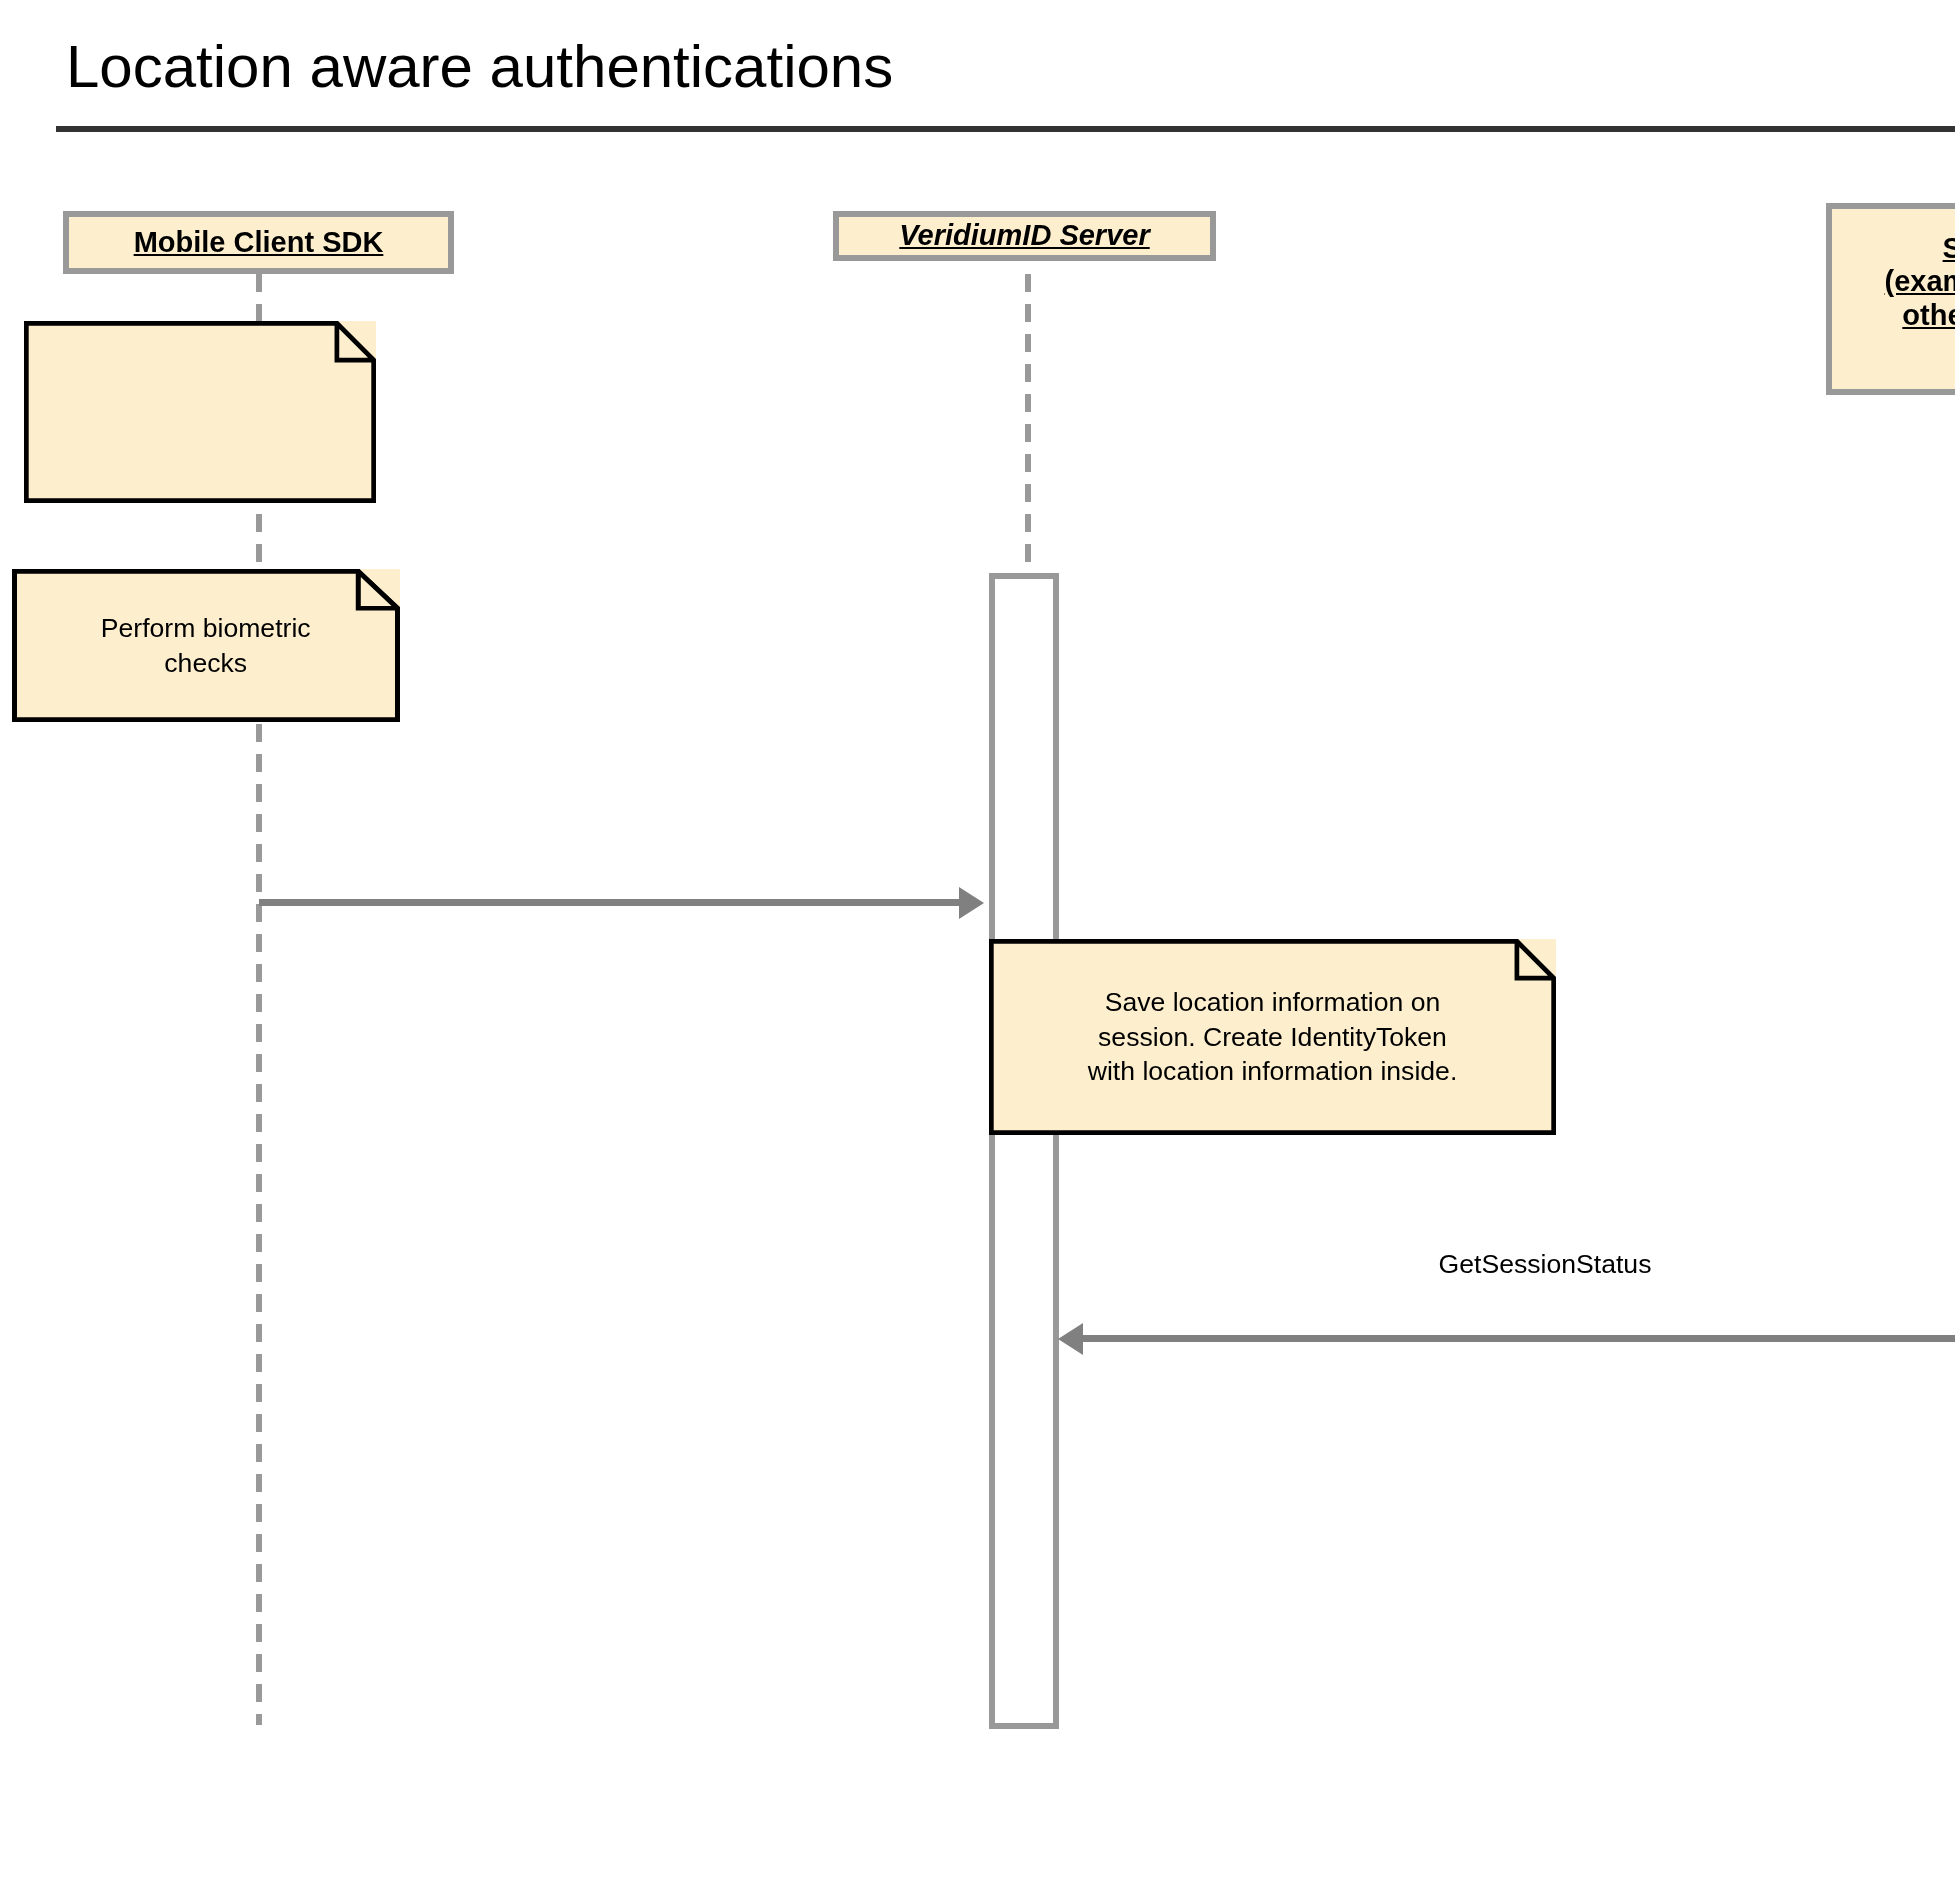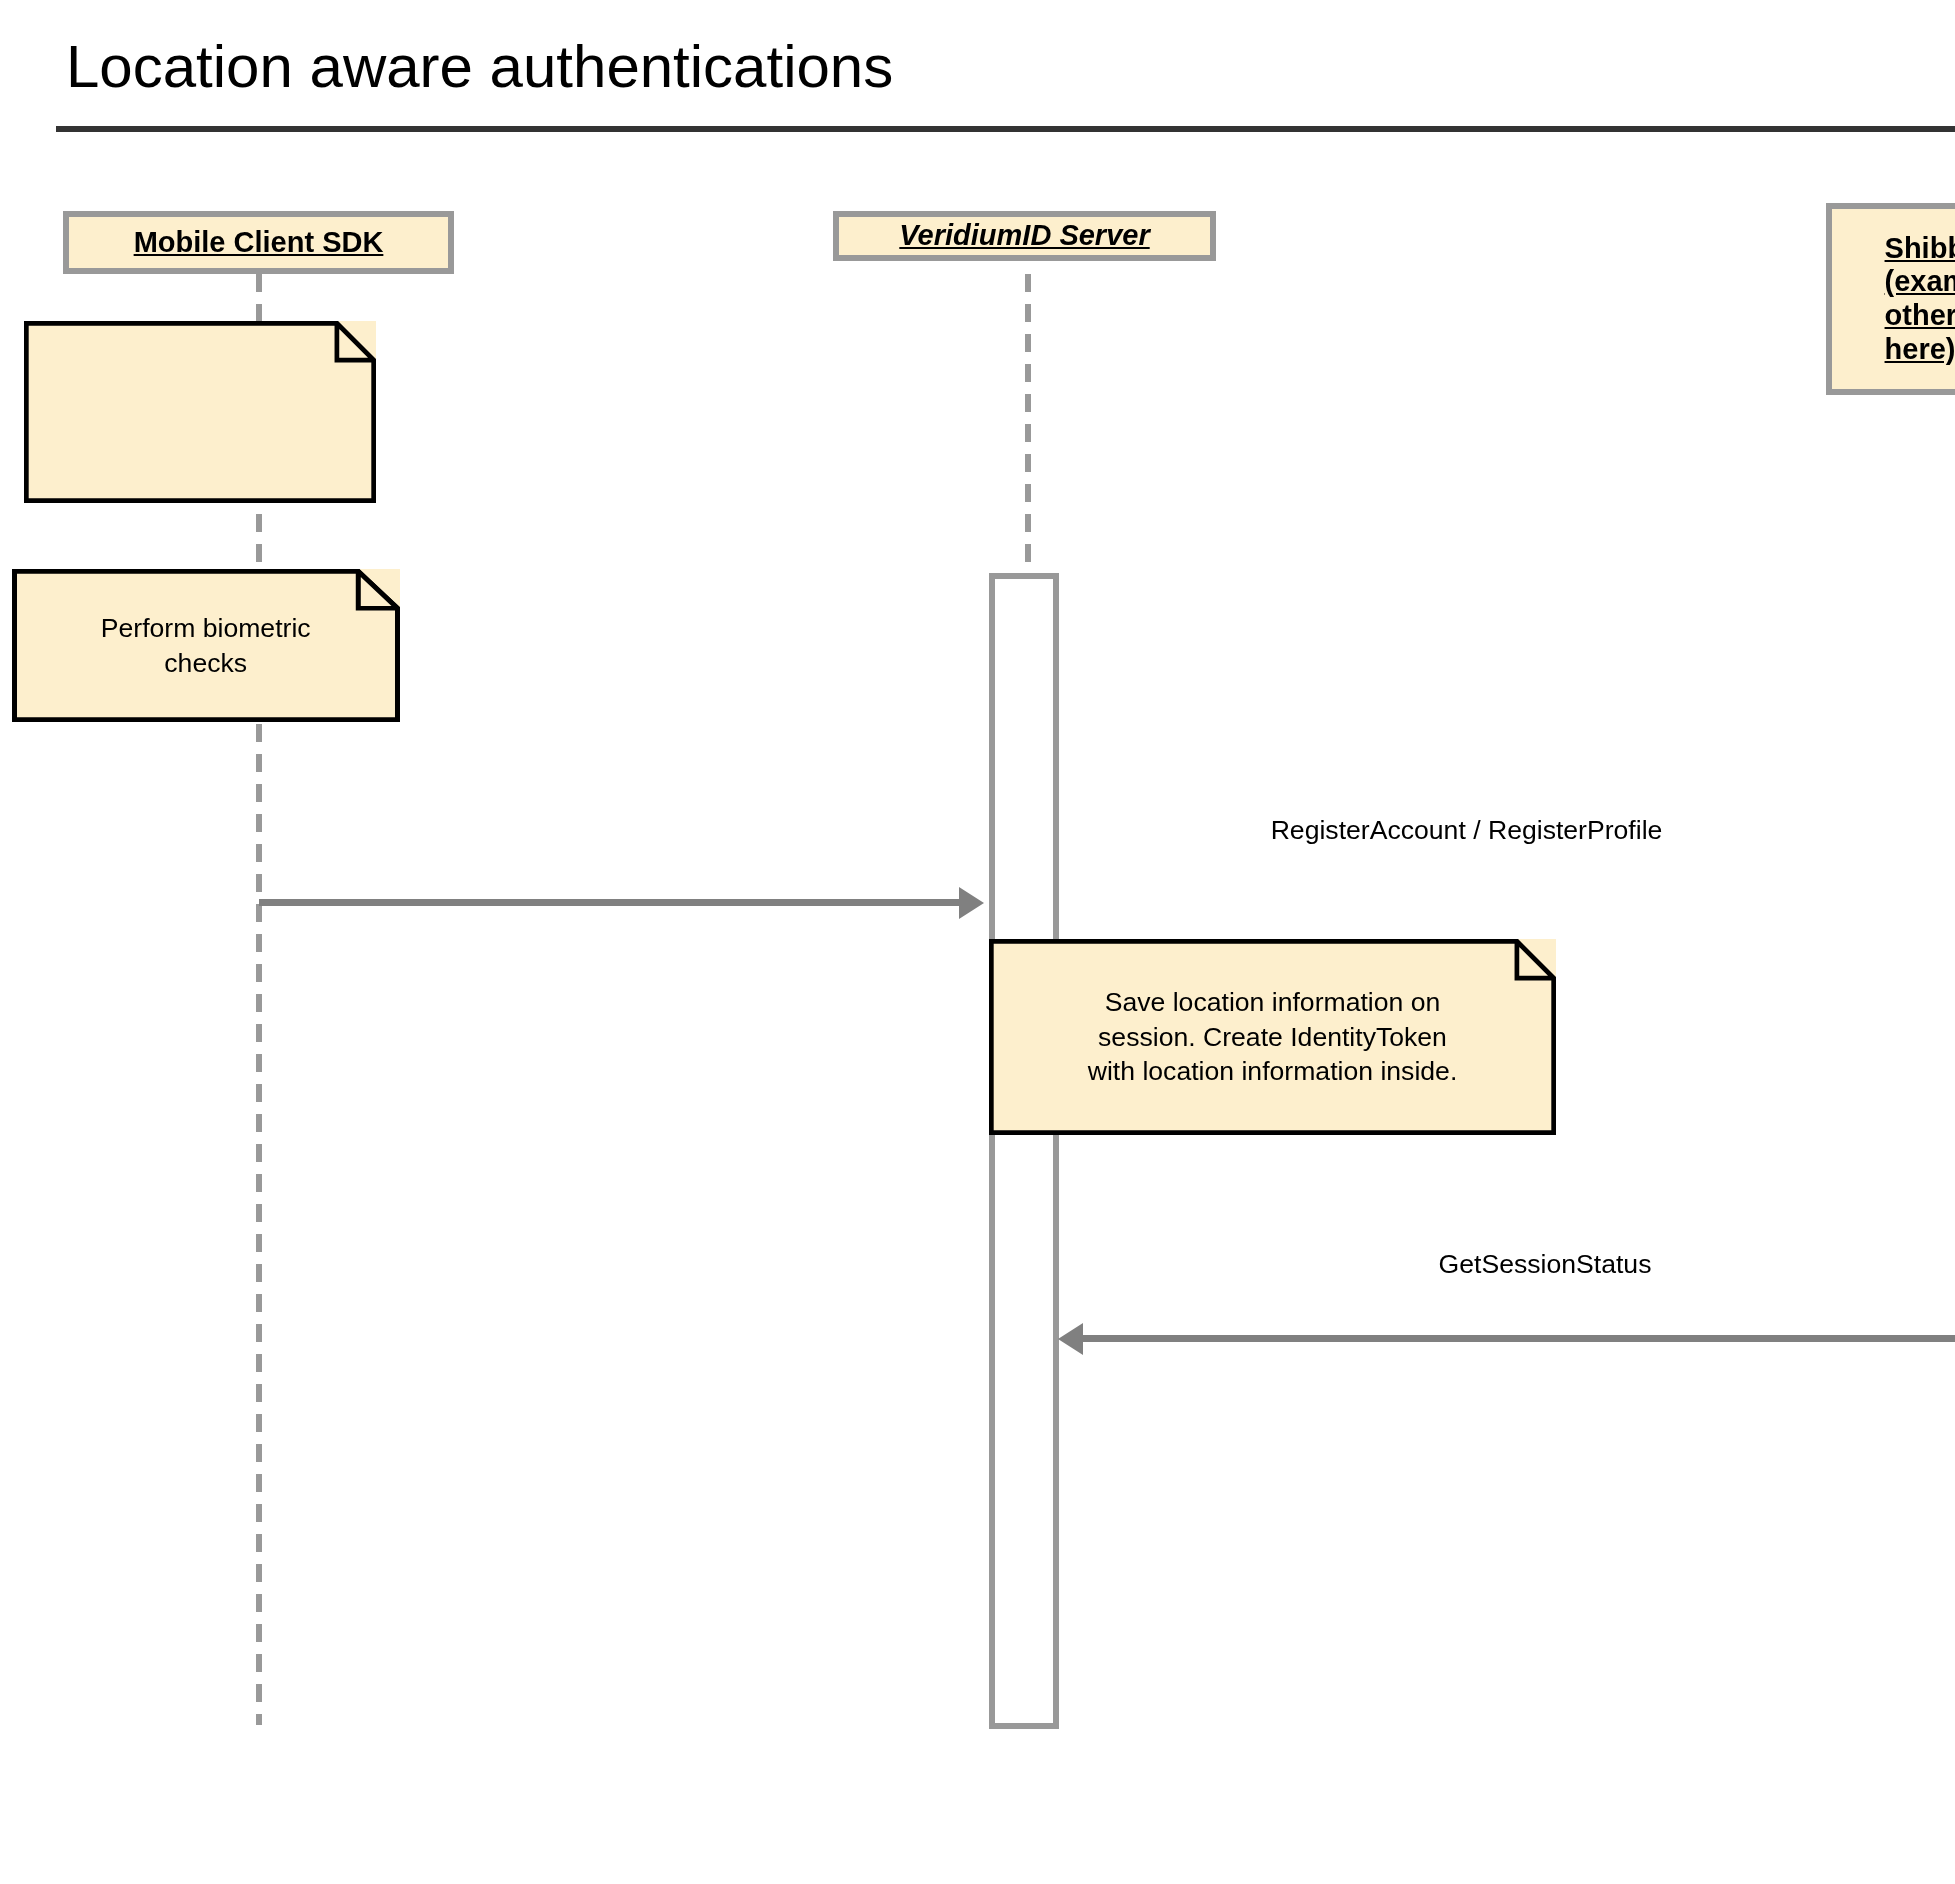--- a/index.html
+++ b/index.html
@@ -55,20 +55,21 @@
 
   
   .participant {
     position: absolute;
     box-sizing: border-box;
     background: #FDEFCD;
     border: 6.3px solid #999999;
     display: flex;
     align-items: center;
     justify-content: center;
+    text-align: center;
   }
   .participant-label {
     font-size: 29px;
     font-weight: bold;
     line-height: 1.16;
     text-decoration: underline;
     text-underline-offset: 2.3px;
     color: #000000;
     padding: 0 7px;
     white-space: pre-line;
@@ -181,21 +182,20 @@
       <path d="M6,6 L830,6 L924,100 L924,384 L6,384 Z" fill="#FDEFCD" stroke="#000000" stroke-width="12"></path>
       <path d="M830,6 L924,100 L830,100 Z" fill="#FDEFCD" stroke="#000000" stroke-width="12"></path>
     </svg>
     <span class="note-text">Perform biometric
 checks</span>
   </div>
 
   <div class="msg-line" style="left:259px; top:899px; width:700px;"></div>
   <div class="msg-head right" style="left:959px; top:887px;"></div>
 
-  <div class="msg-label" style="left:1095px; top:813px; width:743px;">RegisterAccount / RegisterProfile</div>
 
   <div class="note" style="left:989px; top:939px; width:567px; height:196px;">
     <svg class="note-svg" viewBox="0 0 1450 500" preserveAspectRatio="none">
       <path d="M6,6 L1350,6 L1444,100 L1444,494 L6,494 Z" fill="#FDEFCD" stroke="#000000" stroke-width="12"></path>
       <path d="M1350,6 L1444,100 L1350,100 Z" fill="#FDEFCD" stroke="#000000" stroke-width="12"></path>
     </svg>
     <span class="note-text">Save location information on
 session. Create IdentityToken
 with location information inside.</span>
   </div>

